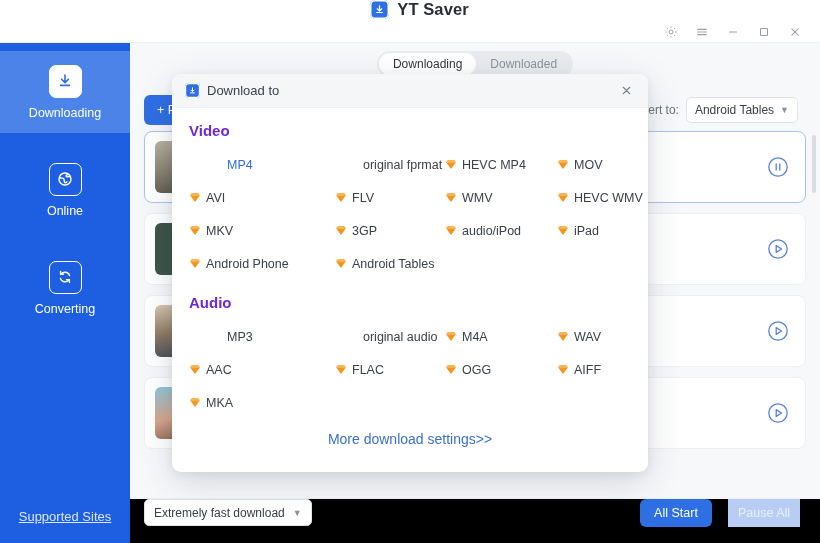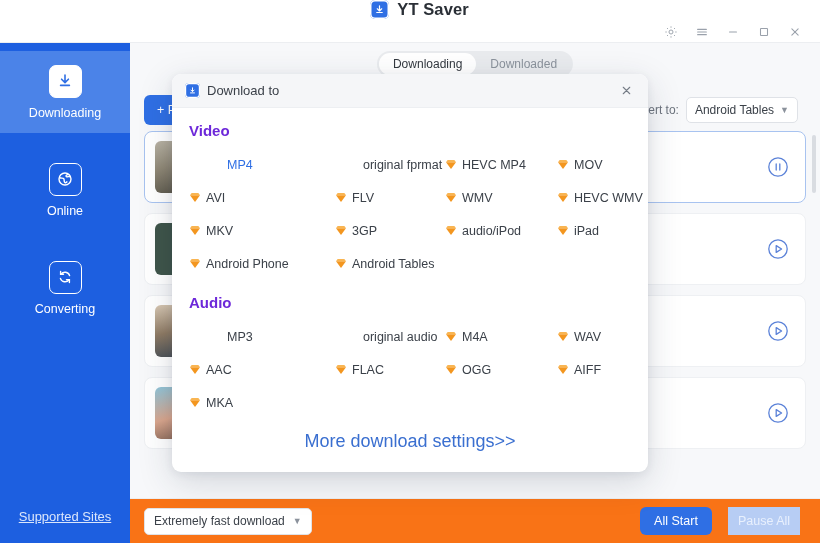--- a/index.html
+++ b/index.html
@@ -146,22 +146,22 @@
 
   .scrollbar {
     position: absolute; right: 4px; top: 92px;
     width: 4px; height: 58px; background: #d9dce1; border-radius: 2px;
   }
 
   
   .bottombar {
     position: absolute; left: 130px; bottom: 0;
     width: 690px; height: 45px;
-    background: #f97316; border-top: 1px solid #eceef1;
-    display: flex; align-items: center; padding: 0 20px 0 14px;
+    background: #000000; border-top: 1px solid #eceef1;
+    display: flex; align-items: flex-start; padding: 0 20px 0 14px;
   }
   .speed-sel {
     height: 27px; border: 1px solid #dfe2e7; border-radius: 5px;
     background: #fff; font-size: 12px; color: #3b4149;
     display: flex; align-items: center; gap: 8px; padding: 0 9px; cursor: default;
   }
   .btm-actions { margin-left: auto; display: flex; align-items: center; gap: 16px; }
   .btn-primary {
     height: 28px; min-width: 72px; border-radius: 6px;
     background: #2f6fe4; color: #fff; font-size: 12.5px;
@@ -208,21 +208,21 @@
   .fmt {
     height: 33px; display: flex; align-items: center; gap: 5px;
     font-size: 12.5px; color: #3b4149; cursor: default;
   }
   .fmt.selected { color: #2f6fe4; }
   .fmt.indent { padding-left: 38px; }
   .fmt.indent2 { padding-left: 28px; }
   .gem { width: 12px; height: 11px; flex: none; }
   .gem svg { display: block; }
   .more-link {
-    text-align: center; font-size: 18px; color: #3a6fd0;
+    text-align: center; font-size: 14px; color: #3a6fd0;
     margin-top: 12px; cursor: default;
   }
 </style>
 </head>
 <body>
 
 <div class="app">
 
   <div class="titlebar">
     <div class="brand">

